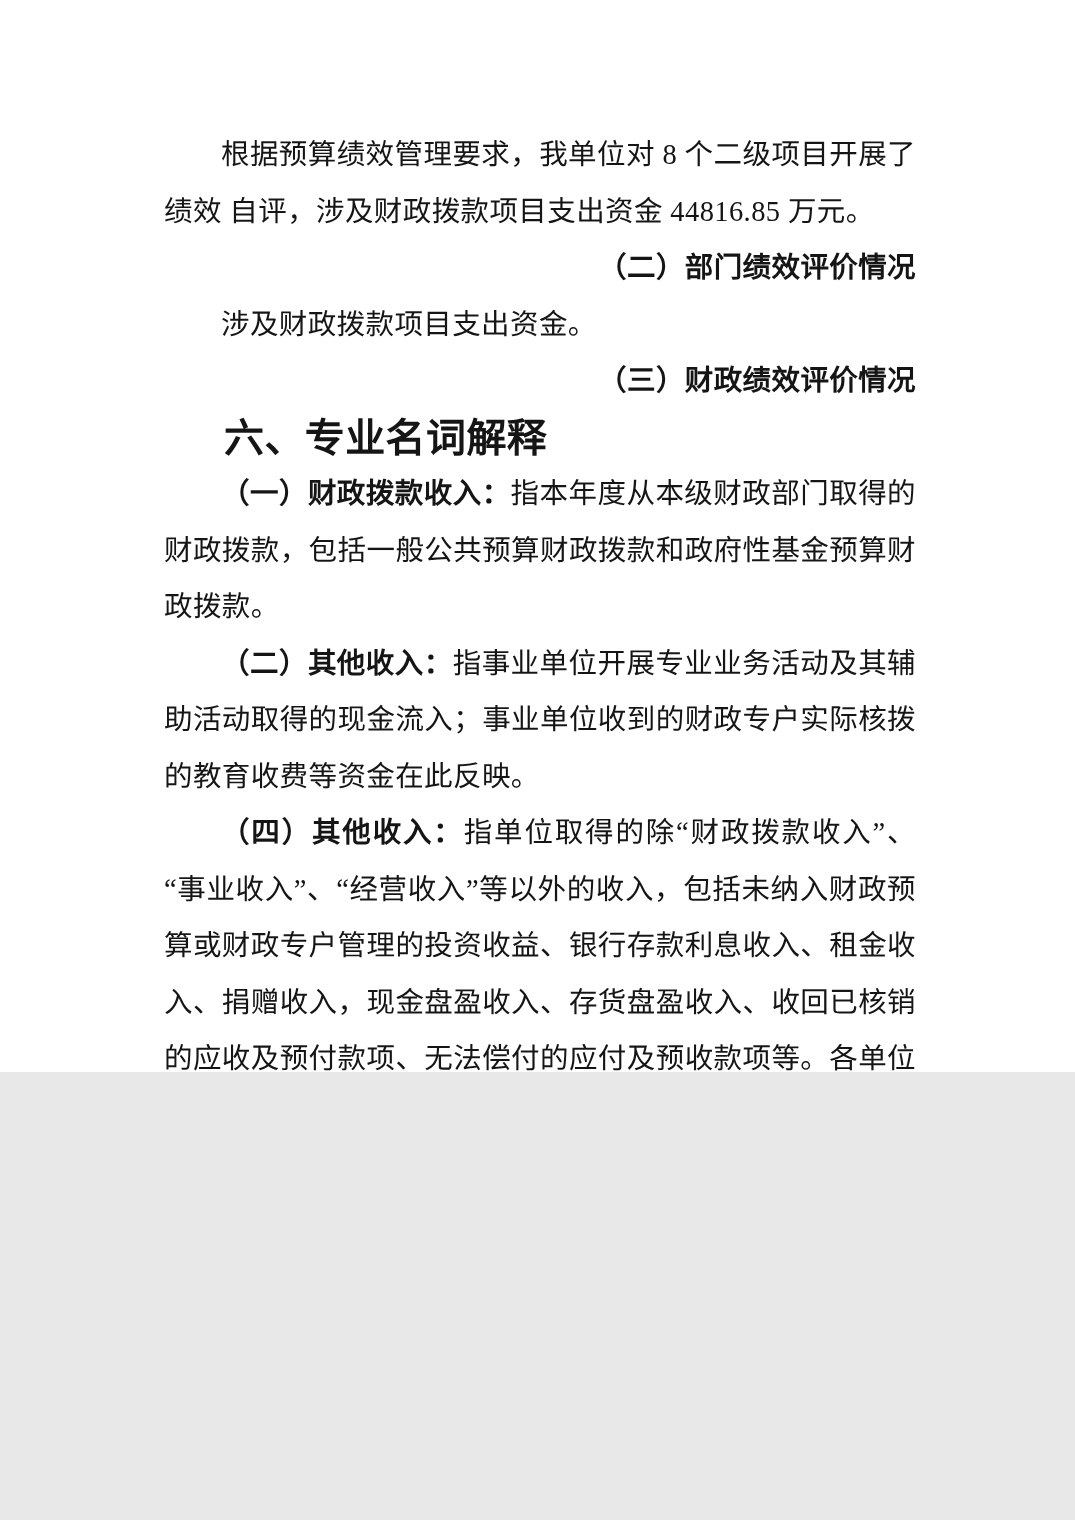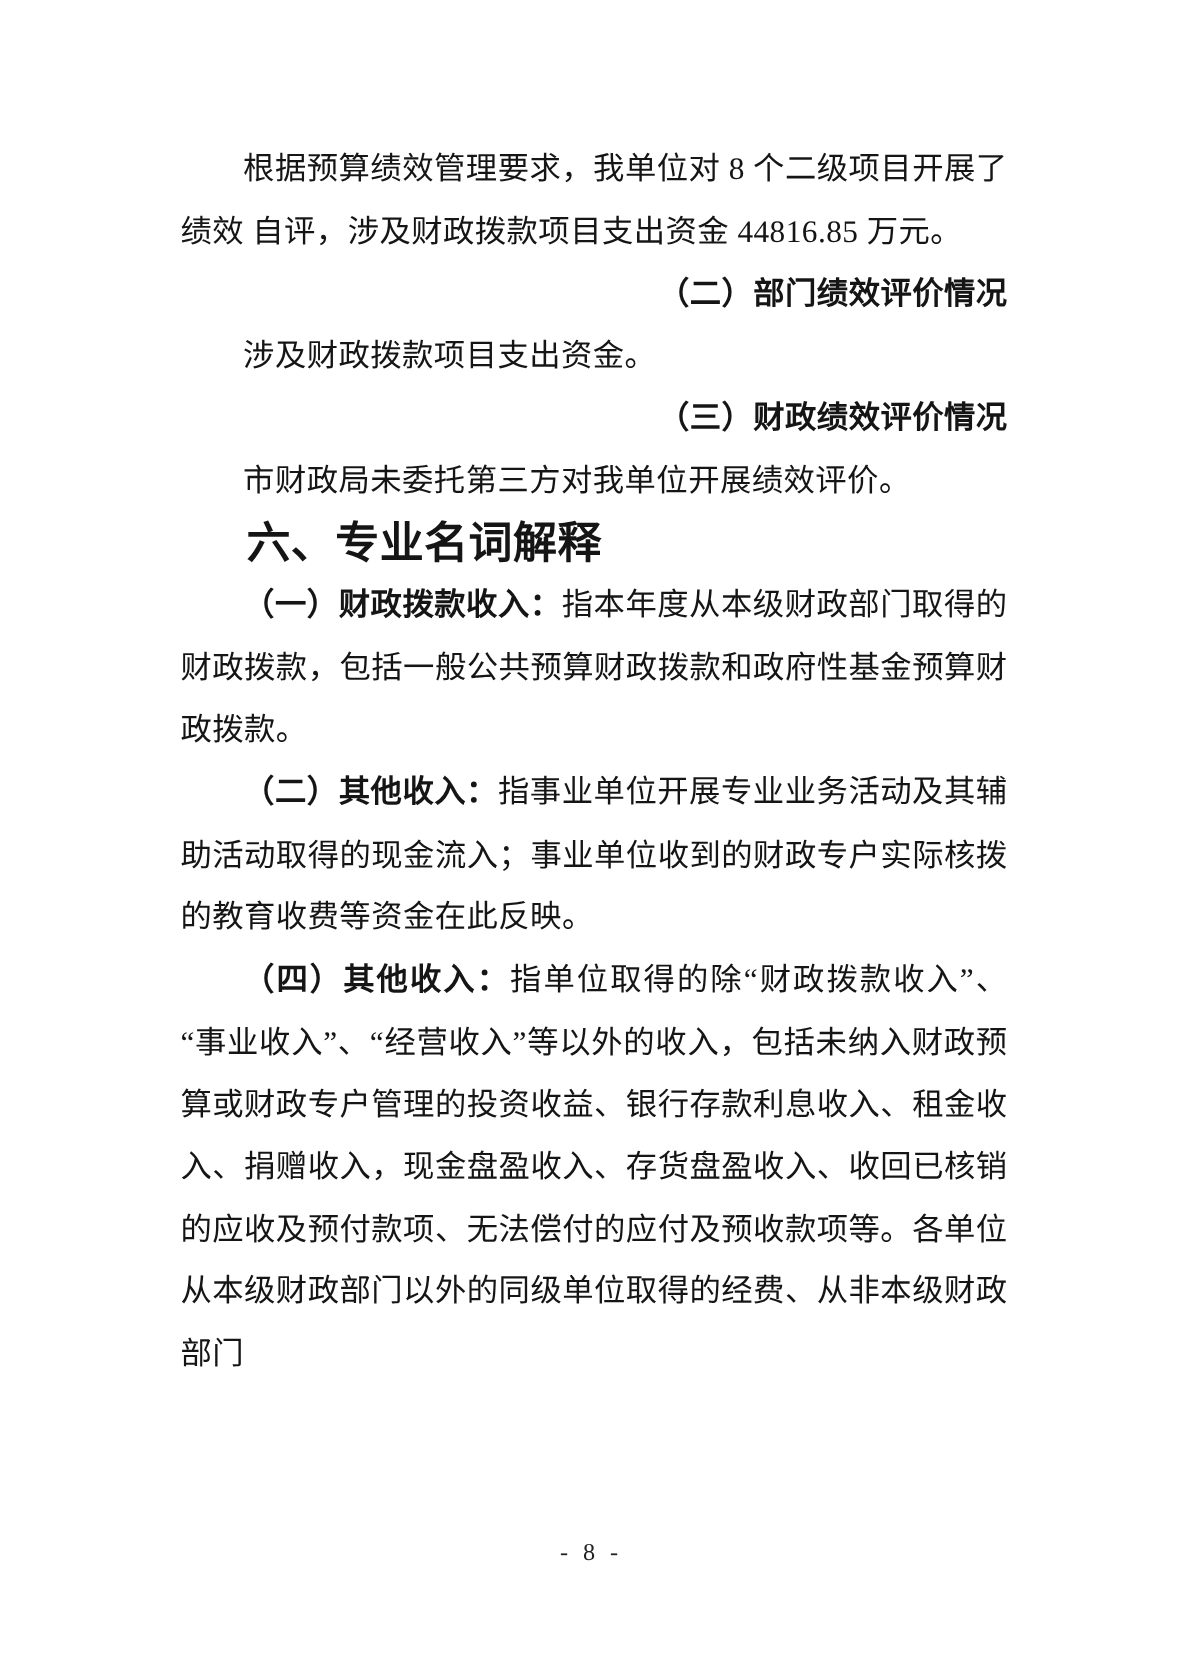--- a/index.html
+++ b/index.html
@@ -1,19 +1,19 @@
 <!DOCTYPE html>
 <html lang="zh-CN"><head>
 <meta charset="utf-8">
 <style>
   html, body { margin: 0; padding: 0; background: #e8e8e8; }
   .page {
     position: relative;
     width: 1075px;
-    height: 1520px;
+    height: 1072px;
     margin: 0 auto;
     background: #ffffff;
     color: #151515;
     font-family: "Liberation Serif", "DejaVu Serif", serif;
     overflow: hidden;
   }
   .content {
     position: absolute;
     left: 164px;
     top: 127px;
@@ -30,21 +30,21 @@
     text-indent: 57px;
     text-align: right;
   }
   .chapter-heading {
     font-family: "Liberation Sans", "DejaVu Sans", sans-serif;
     font-weight: bold;
     font-size: 40px;
     text-indent: 60px;
     text-align: left;
   }
-  .term-lead { font-weight: bold; font-family: Liberation Mono, monospace; }
+  .term-lead { font-weight: bold; }
   .footer {
     position: absolute;
     top: 1398px;
     left: 0;
     width: 100%;
     text-align: center;
     font-size: 22px;
     letter-spacing: 4px;
     color: #222222;
   }
@@ -56,21 +56,20 @@
   <div class="content">
 
     <p class="block para">根据预算绩效管理要求，我单位对 8 个二级项目开展了绩效 自评，涉及财政拨款项目支出资金 44816.85 万元。</p>
 
     <div class="block subheading">（二）部门绩效评价情况</div>
 
     <p class="block para">涉及财政拨款项目支出资金。</p>
 
     <div class="block subheading">（三）财政绩效评价情况</div>
 
-    <p class="block para">市财政局未委托第三方对我单位开展绩效评价。</p>
 
     <div class="block chapter-heading">六、专业名词解释</div>
 
     <p class="block para"><span class="term-lead">（一）财政拨款收入：</span><span>指本年度从本级财政部门取得的财政拨款，包括一般公共预算财政拨款和政府性基金预算财政拨款。</span></p>
 
     <p class="block para"><span class="term-lead">（二）其他收入：</span><span>指事业单位开展专业业务活动及其辅助活动取得的现金流入；事业单位收到的财政专户实际核拨的教育收费等资金在此反映。</span></p>
 
 
     <p class="block para"><span class="term-lead">（四）其他收入：</span><span>指单位取得的除“财政拨款收入”、“事业收入”、“经营收入”等以外的收入，包括未纳入财政预算或财政专户管理的投资收益、银行存款利息收入、租金收入、捐赠收入，现金盘盈收入、存货盘盈收入、收回已核销的应收及预付款项、无法偿付的应付及预收款项等。各单位从本级财政部门以外的同级单位取得的经费、从非本级财政部门</span></p>
 

